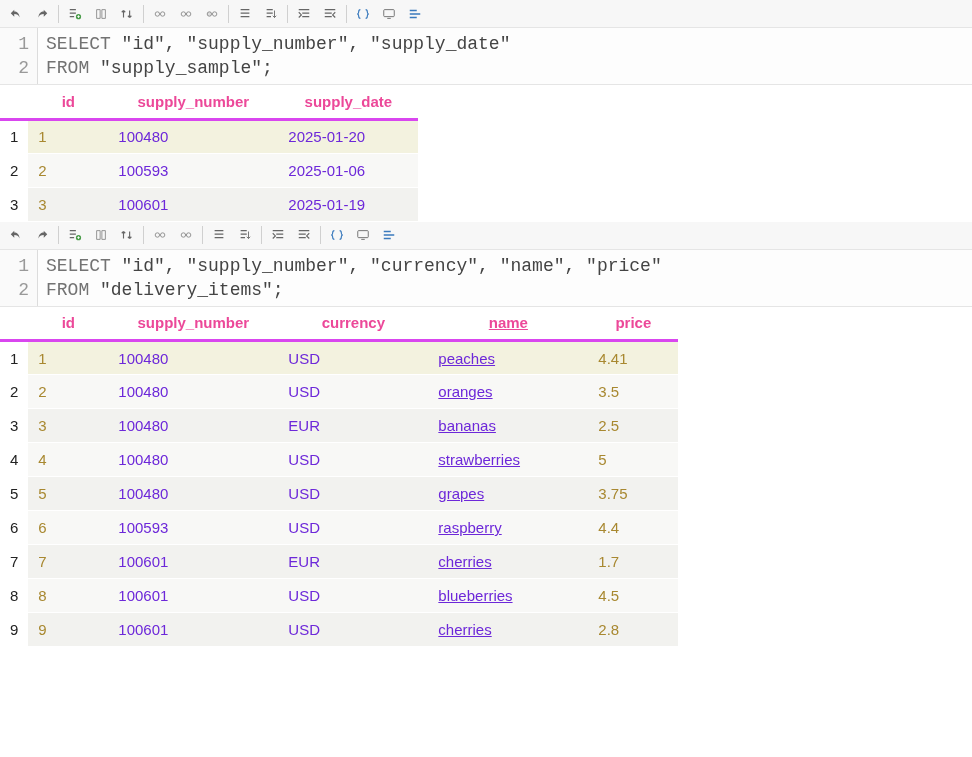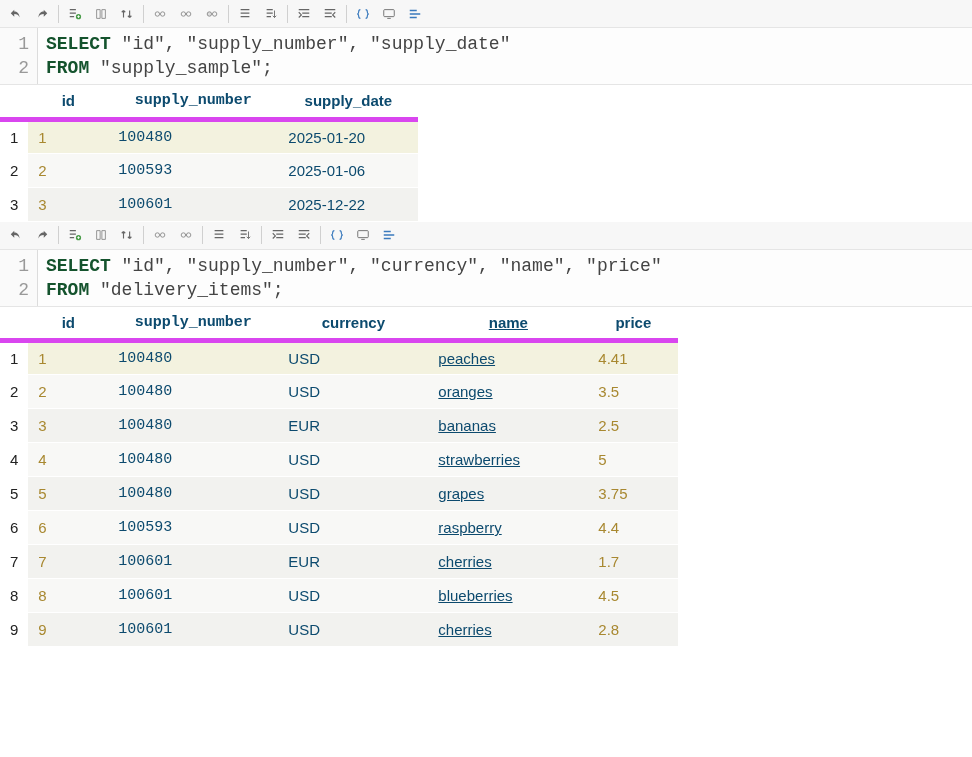--- a/index.html
+++ b/index.html
@@ -55,62 +55,62 @@
     padding: 4px 6px 4px 0;
     border-right: 1px solid #dcdcdc;
     user-select: none;
     background: #fafafa;
   }
   .gutter div { padding-right: 2px; }
   .code {
     padding: 4px 8px;
     white-space: pre;
   }
-  .kw { color: #14532d; font-weight: bold; }
+  .kw { color: #737373; font-weight: normal; }
   .str { color: #444; }
 
   .results {
     display: flex;
   }
   .grid {
     border-collapse: collapse;
   }
   .grid th, .grid td {
     text-align: left;
     font-size: 15px;
     padding: 6px 10px;
     height: 34px;
     border-bottom: 1px solid #fff;
   }
   .grid thead th {
     background: #ffffff;
     font-weight: 600;
     text-align: center;
-    color: #0c4a6e;
-    border-bottom: 5px solid #d946ef;
+    color: #ec4899;
+    border-bottom: 3px solid #d946ef;
   }
   .rownum-head {
     width: 22px;
     background: #fff !important;
   }
   .rownum {
     width: 22px;
     text-align: right;
     background: #fff;
     color: #222;
     font-weight: 400;
     padding-right: 6px;
   }
   .grid tbody tr:nth-child(odd) td.cell { background: #f2f2ef; }
   .grid tbody tr:nth-child(even) td.cell { background: #f8f8f6; }
   .grid tbody tr:first-child td.cell { background: #f3f2df; }
   .idcol { color: #a88830; width: 80px; }
   .numcol { color: #a88830; }
-  .txtcol { color: #0c4a6e; }
-  .col-supplynum { width: 170px; font-family: Liberation Mono, monospace; }
+  .txtcol { color: #6d28d9; }
+  .col-supplynum { width: 170px; }
   .col-date { width: 140px; }
   .col-currency { width: 150px; }
   .col-name { width: 160px; text-decoration: underline; }
   .col-price { width: 90px; }
 </style>
 </head>
 <body>
 
 <div class="panel">
 
@@ -234,21 +234,21 @@
           <tr>
             <td class="rownum">2</td>
             <td class="cell idcol numcol">2</td>
             <td class="cell col-supplynum txtcol">100593</td>
             <td class="cell col-date txtcol">2025-01-06</td>
           </tr>
           <tr>
             <td class="rownum">3</td>
             <td class="cell idcol numcol">3</td>
             <td class="cell col-supplynum txtcol">100601</td>
-            <td class="cell col-date txtcol">2025-12-22</td>
+            <td class="cell col-date txtcol">2025-01-19</td>
           </tr>
         </tbody>
     </table>
   </div>
 </div>
 
 <div class="panel">
 
   <div class="toolbar">
     <div class="tbtn">

